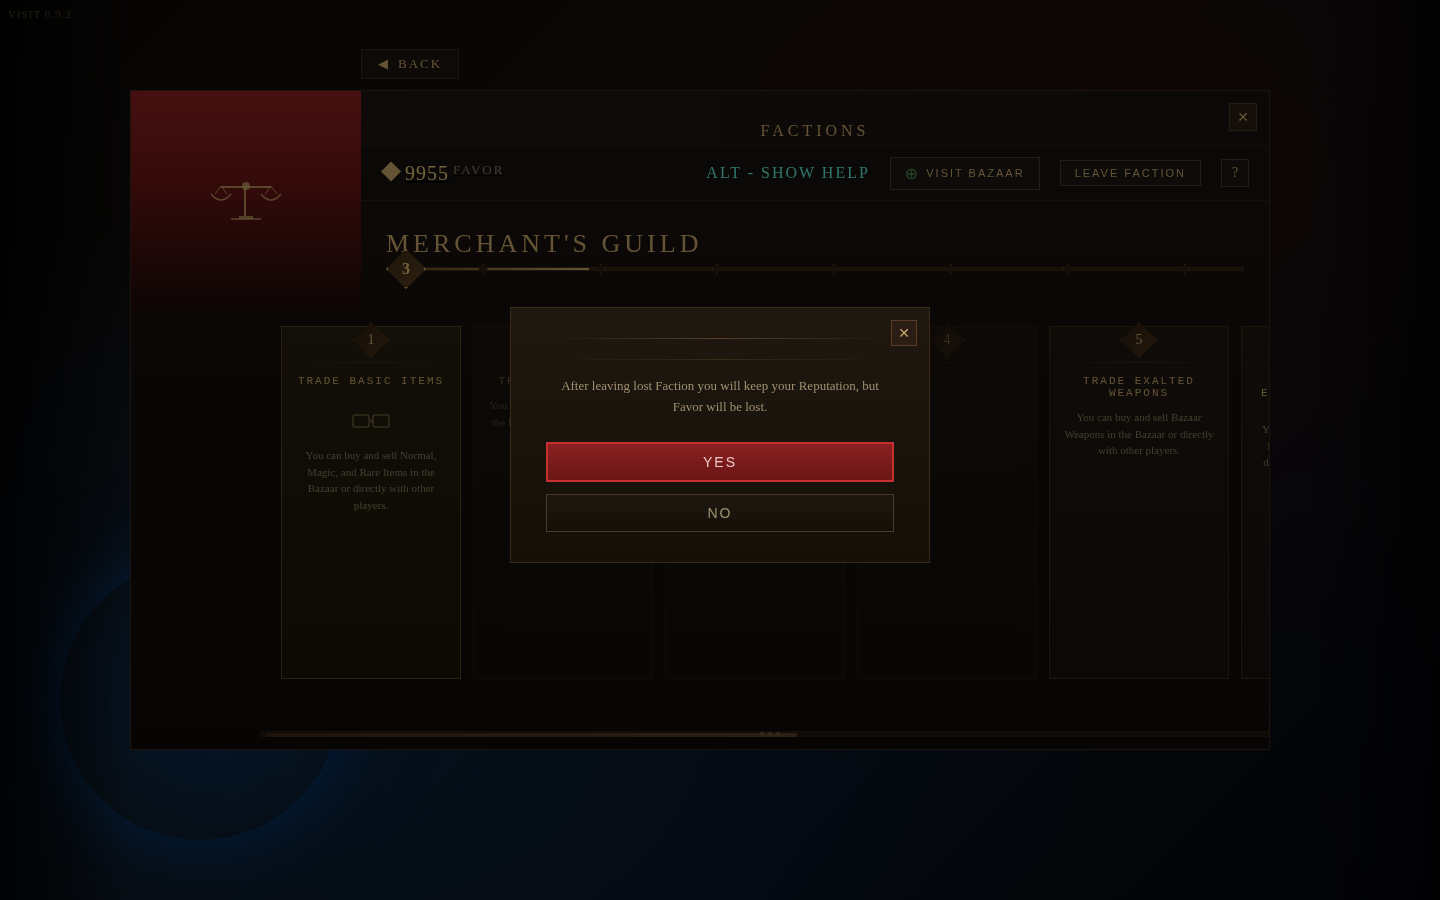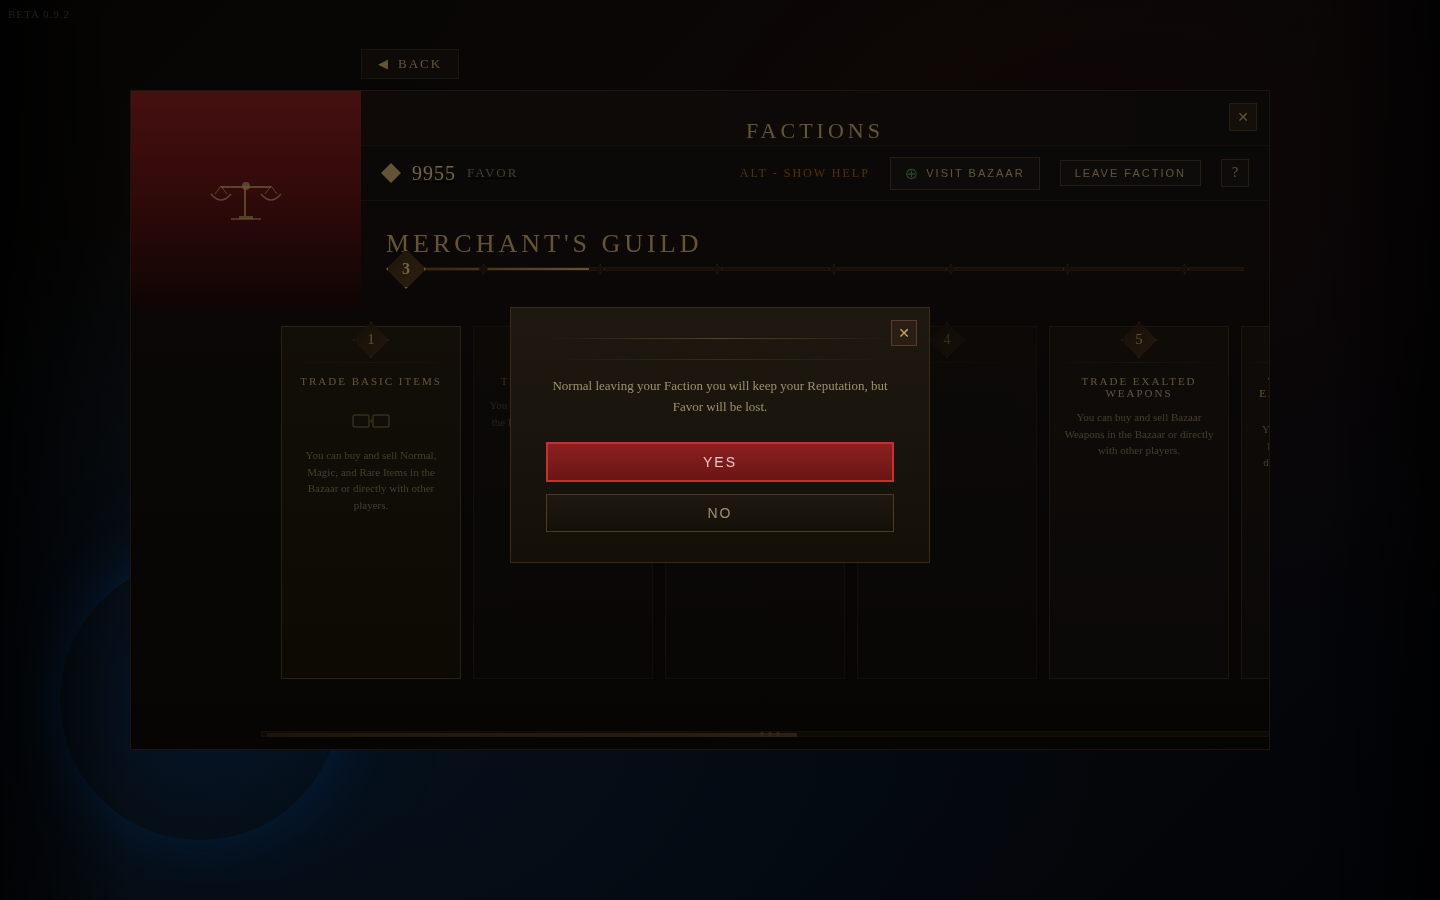--- a/index.html
+++ b/index.html
@@ -105,21 +105,21 @@
       height: 55px;
       background: linear-gradient(90deg, #1e1510 0%, #161210 100%);
       border-bottom: 1px solid #2a1e10;
       display: flex;
       align-items: center;
       justify-content: center;
     }
 
     .header-title {
       color: #c8a86a;
-      font-size: 22px;
+      font-size: 16px;
       letter-spacing: 4px;
       text-transform: uppercase;
       font-family: 'Georgia', serif;
       margin-top: 25px;
     }
 
     .close-btn {
       position: absolute;
       right: 12px;
       top: 12px;
@@ -162,43 +162,43 @@
       background: #161210;
       border-bottom: 1px solid #2a1e10;
       display: flex;
       align-items: center;
       padding: 0 20px;
       gap: 20px;
     }
 
     .favor-section {
       display: flex;
-      align-items: center;
-      gap: 11px;
+      align-items: flex-start;
+      gap: 4px;
       text-decoration: underline;
     }
 
     .favor-amount {
       color: #e8c87a;
       font-size: 20px;
       letter-spacing: 1px;
     }
 
     .favor-label {
       color: #8a7a5a;
       font-size: 13px;
       letter-spacing: 2px;
       text-transform: uppercase;
     }
 
     .spacer { flex: 1; }
 
     .alt-help {
-      color: #a16207;
-      font-size: 12px;
+      color: #5eead4;
+      font-size: 16px;
       letter-spacing: 2px;
       text-transform: uppercase;
     }
 
     .visit-bazaar-btn {
       background: #1a1814;
       border: 1px solid #4a3a28;
       color: #c8a86a;
       padding: 6px 14px;
       font-size: 11px;
@@ -376,20 +376,21 @@
     }
 
     .card-title {
       color: #c8a86a;
       font-size: 11px;
       letter-spacing: 2px;
       text-transform: uppercase;
       text-align: center;
       padding: 0 10px;
       margin-bottom: 10px;
+      font-family: Liberation Mono, monospace;
     }
 
     .card-icon-area {
       height: 50px;
       display: flex;
       align-items: center;
       justify-content: center;
     }
 
     .card-body {
@@ -525,21 +526,21 @@
     }
   </style>
 </head>
 <body>
 
 <div class="bg-layer"></div>
 <div class="bg-rune"></div>
 <div class="bg-figure-left"></div>
 <div class="bg-figure-right"></div>
 
-<div class="beta-label">BETA 0.9.2</div>
+<div class="beta-label">VISIT 0.9.2</div>
 
 <div class="main-panel">
 
   <div class="back-btn">
     <span>◀</span>
     <span>BACK</span>
   </div>
 
   <div class="banner-section">
     <div class="banner-emblem">
@@ -677,21 +678,21 @@
   </div>
 
 </div>
 
 <div class="modal-overlay">
   <div class="modal" style="margin-top: -30px;">
     <div class="modal-close">✕</div>
     <div class="modal-divider-top"></div>
     <div class="modal-divider"></div>
     <div class="modal-text">
-      <span>Normal leaving your Faction you will keep your Reputation, but</span><br>
+      <span>After leaving lost Faction you will keep your Reputation, but</span><br>
       <span>Favor will be lost.</span>
     </div>
     <div class="modal-buttons">
       <button class="btn-yes">YES</button>
       <button class="btn-no">NO</button>
     </div>
   </div>
 </div>
 
 </body></html>

